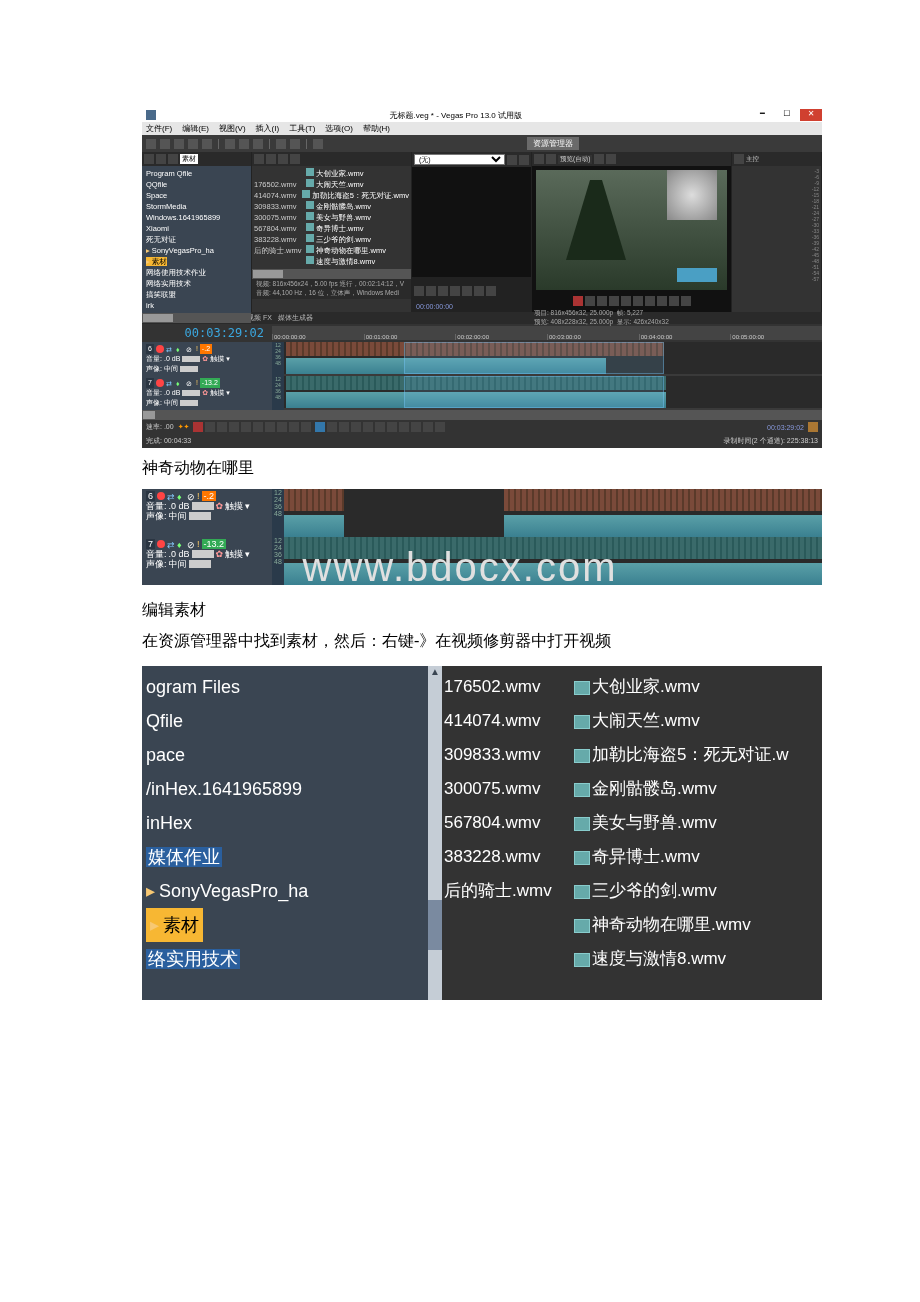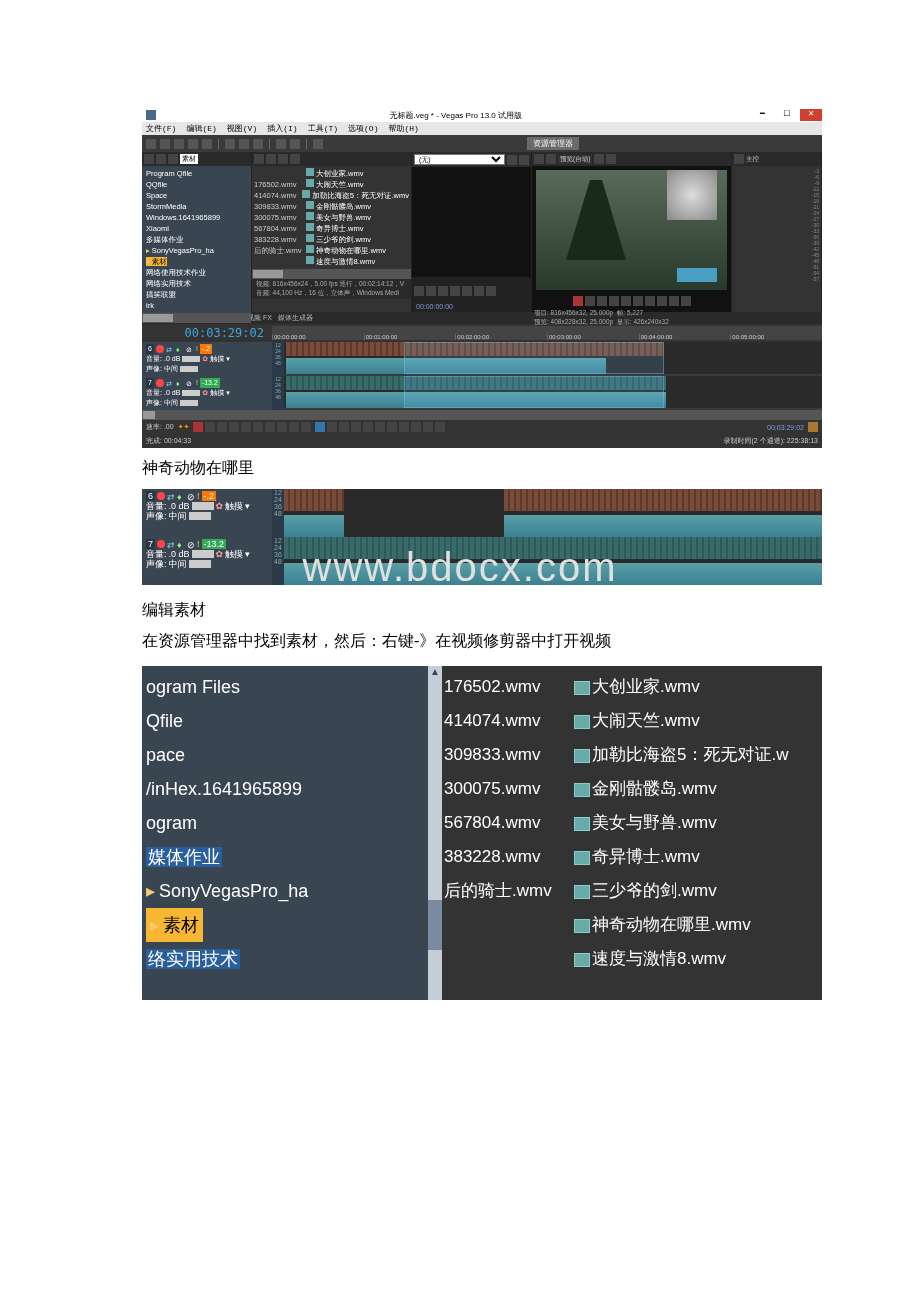--- a/index.html
+++ b/index.html
@@ -7,21 +7,21 @@
   .page { padding: 0; }
   
   
   .window { width: 680px; margin: 108px auto 10px 142px; background: #3a3a3a; color: #ddd; font-size: 8px; }
   .titlebar { background: #fff; color: #000; display: flex; align-items: center; height: 14px; }
   .titlebar .icon { width: 10px; height: 10px; background: #4a6a8a; margin: 0 4px; }
   .titlebar .title { flex: 1; text-align: center; font-size: 8px; }
   .titlebar .winbtns span { display: inline-block; width: 22px; height: 12px; text-align: center; font-size: 8px; }
   .titlebar .close { background: #d04030; color: #fff; }
   .menubar { background: #e6e6e6; color: #000; font-size: 8px; padding: 1px 4px; display: flex; gap: 10px; }
-  .menubar span { white-space: nowrap; font-family: Liberation Mono, monospace; }
+  .menubar span { white-space: nowrap; }
   .toolbar { background: #3a3a3a; padding: 2px 4px; display: flex; gap: 4px; align-items: center; font-size: 7px; }
   .toolbar .tbbtn { width: 10px; height: 10px; background: #555; display:inline-block; }
   .toolbar .sep { width: 1px; height: 10px; background: #666; margin: 0 2px; }
   .rmgr-tab { background:#6a6a6a; padding:1px 6px; display:inline-block; margin-left:200px; font-size:8px; color:#fff;}
   
   .upper { display: flex; height: 160px; background: #333; }
   .col { border-right: 1px solid #222; position: relative; }
   .col1 { width: 110px; background: #3a4552; }
   .col2 { width: 160px; background: #333; }
   .col3 { width: 120px; background: #222; }
@@ -163,21 +163,21 @@
         <span class="navbtn"></span>
         <span class="path">素材</span>
       </div>
       <div class="folder-list">
         <div><span>Program Qfile</span></div>
         <div><span>QQfile</span></div>
         <div><span>Space</span></div>
         <div><span>StormMedia</span></div>
         <div><span>Windows.1641965899</span></div>
         <div><span>Xiaomi</span></div>
-        <div><span>多媒体作业</span></div>
+        <div><span>死无对证</span></div>
         <div><span class="folder-icon">▸</span><span>SonyVegasPro_ha</span></div>
         <div><span class="sel"><span class="folder-icon">▸</span><span>素材</span></span></div>
         <div><span>网络使用技术作业</span></div>
         <div><span>网络实用技术</span></div>
         <div><span>搞笑联盟</span></div>
         <div><span>irk</span></div>
       </div>
       <div class="scrollbar-h">
             <span class="thumb"></span>
           </div>
@@ -474,21 +474,21 @@
 <div class="caption">编辑素材</div>
 <div class="caption">在资源管理器中找到素材，然后：右键-》在视频修剪器中打开视频</div>
 
 <div class="crop3">
   <div class="leftcol">
     <div class="folders">
       <div><span>ogram Files</span></div>
       <div><span>Qfile</span></div>
       <div><span>pace</span></div>
       <div><span>/inHex.1641965899</span></div>
-      <div><span>ogram</span></div>
+      <div><span>inHex</span></div>
       <div><span style="background:#2a5f9e;padding:0 2px;">媒体作业</span></div>
       <div><span class="ficon">▸</span><span>SonyVegasPro_ha</span></div>
       <div><span class="sel"><span class="ficon">▸</span><span>素材</span></span></div>
       <div><span style="background:#2a5f9e;padding:0 2px;">络实用技术</span></div>
     </div>
     <div class="sbv">
           <div class="up">▲</div>
           <div class="thumb"></div>
         </div>
   </div>

